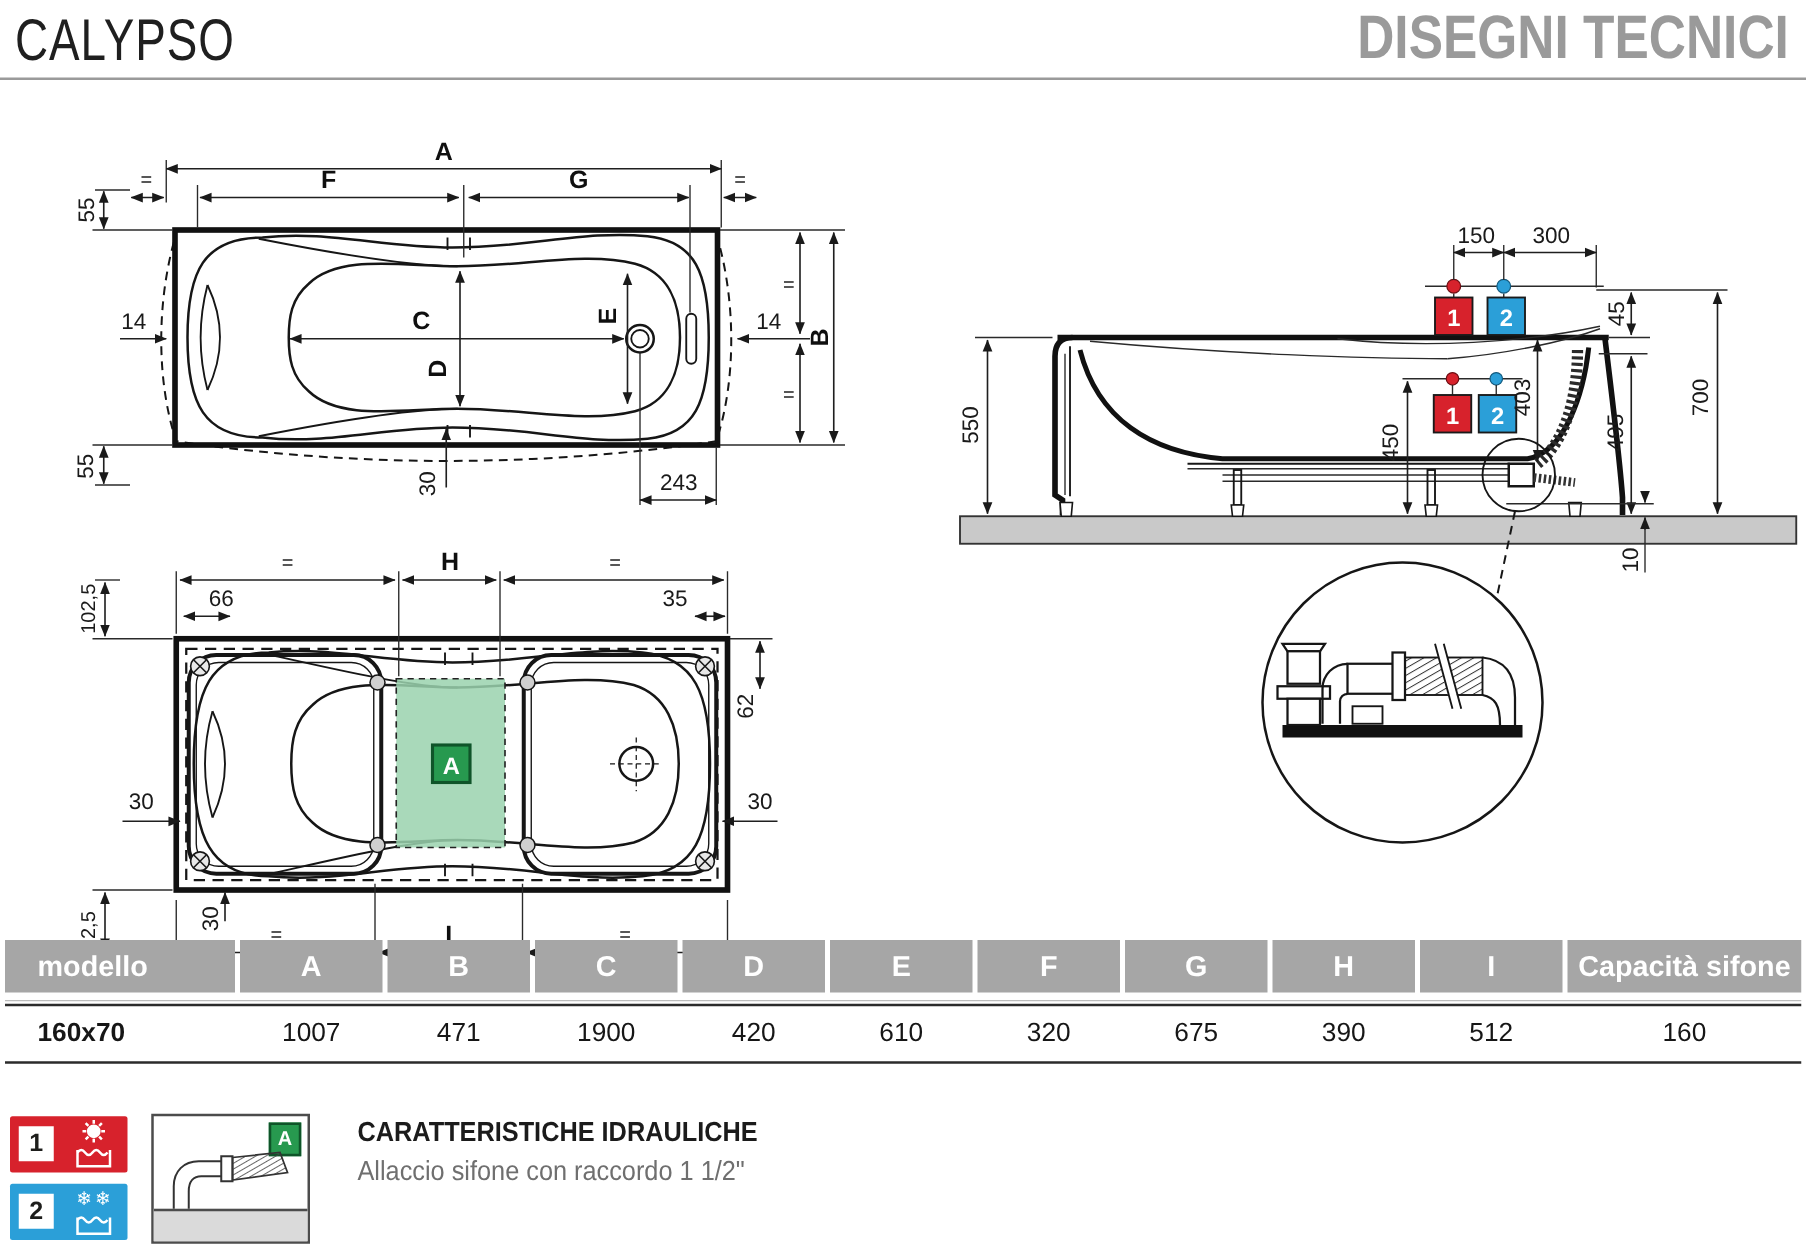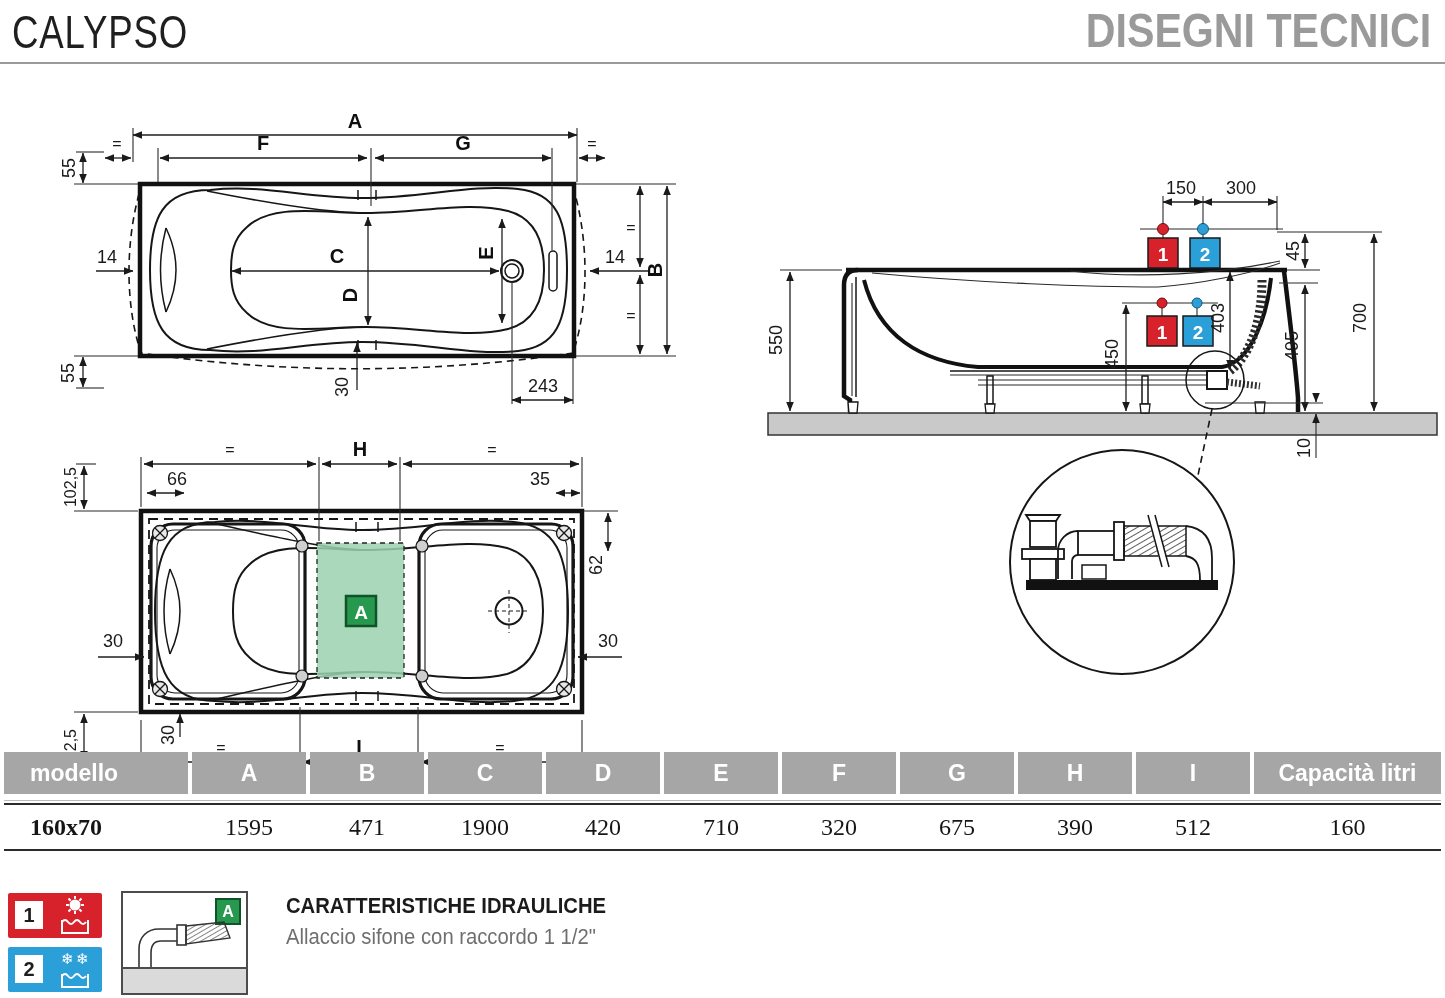--- a/index.html
+++ b/index.html
@@ -27,21 +27,21 @@
   
   .dtable{position:absolute;left:4px;top:752px;width:1437px}
   .thead{display:flex;gap:4px}
   .th{background:#a6a6a6;color:#fff;font-weight:700;font-size:23px;height:42px;
       display:flex;align-items:center;justify-content:center;box-sizing:border-box}
   .th-mod{justify-content:flex-start;padding-left:26px}
   .w-mod{width:184px}.w-c{width:114px}.w-cap{width:187px}
   .tsep{height:1px;background:#bcbcbc;margin-top:6px}
   .trow{display:flex;gap:4px;border-top:2px solid #2b2b2b;border-bottom:2px solid #2b2b2b;
         margin-top:2px;height:44px;align-items:stretch}
-  .td{font-family:Liberation Serif, serif;font-size:24px;color:#161616;
+  .td{font-family:Liberation Sans, sans-serif;font-size:21px;color:#161616;
       display:flex;align-items:center;justify-content:center;box-sizing:border-box}
   .td-mod{font-weight:700;justify-content:flex-start;padding-left:26px}
   
   .badge{position:absolute;width:94px;height:45px;border-radius:2px}
   .badge-hot{left:8px;top:893px;background:#d7222c}
   .badge-cold{left:8px;top:947px;background:#2b9fd8}
   .badge .num{position:absolute;left:7px;top:8px;width:28px;height:28px;background:#fff;
       display:flex;align-items:center;justify-content:center;font-weight:700;font-size:20px;color:#1d1d1b}
   .badge svg{left:42px;top:2px}
   .siphon-box{position:absolute;left:121px;top:891px;width:127px;height:104px;
@@ -352,30 +352,30 @@
     <div class="th th-mod w-mod">modello</div>
     <div class="th w-c">A</div>
     <div class="th w-c">B</div>
     <div class="th w-c">C</div>
     <div class="th w-c">D</div>
     <div class="th w-c">E</div>
     <div class="th w-c">F</div>
     <div class="th w-c">G</div>
     <div class="th w-c">H</div>
     <div class="th w-c">I</div>
-    <div class="th w-cap">Capacità litri</div>
+    <div class="th w-cap">Capacità sifone</div>
   </div>
   <div class="tsep"></div>
   <div class="trow">
     <div class="td td-mod w-mod">160x70</div>
-    <div class="td w-c">1595</div>
+    <div class="td w-c">1007</div>
     <div class="td w-c">471</div>
     <div class="td w-c">1900</div>
     <div class="td w-c">420</div>
-    <div class="td w-c">710</div>
+    <div class="td w-c">610</div>
     <div class="td w-c">320</div>
     <div class="td w-c">675</div>
     <div class="td w-c">390</div>
     <div class="td w-c">512</div>
     <div class="td w-cap">160</div>
   </div>
 </div>
 
 <div class="badge badge-hot">
   <div class="num">1</div>

